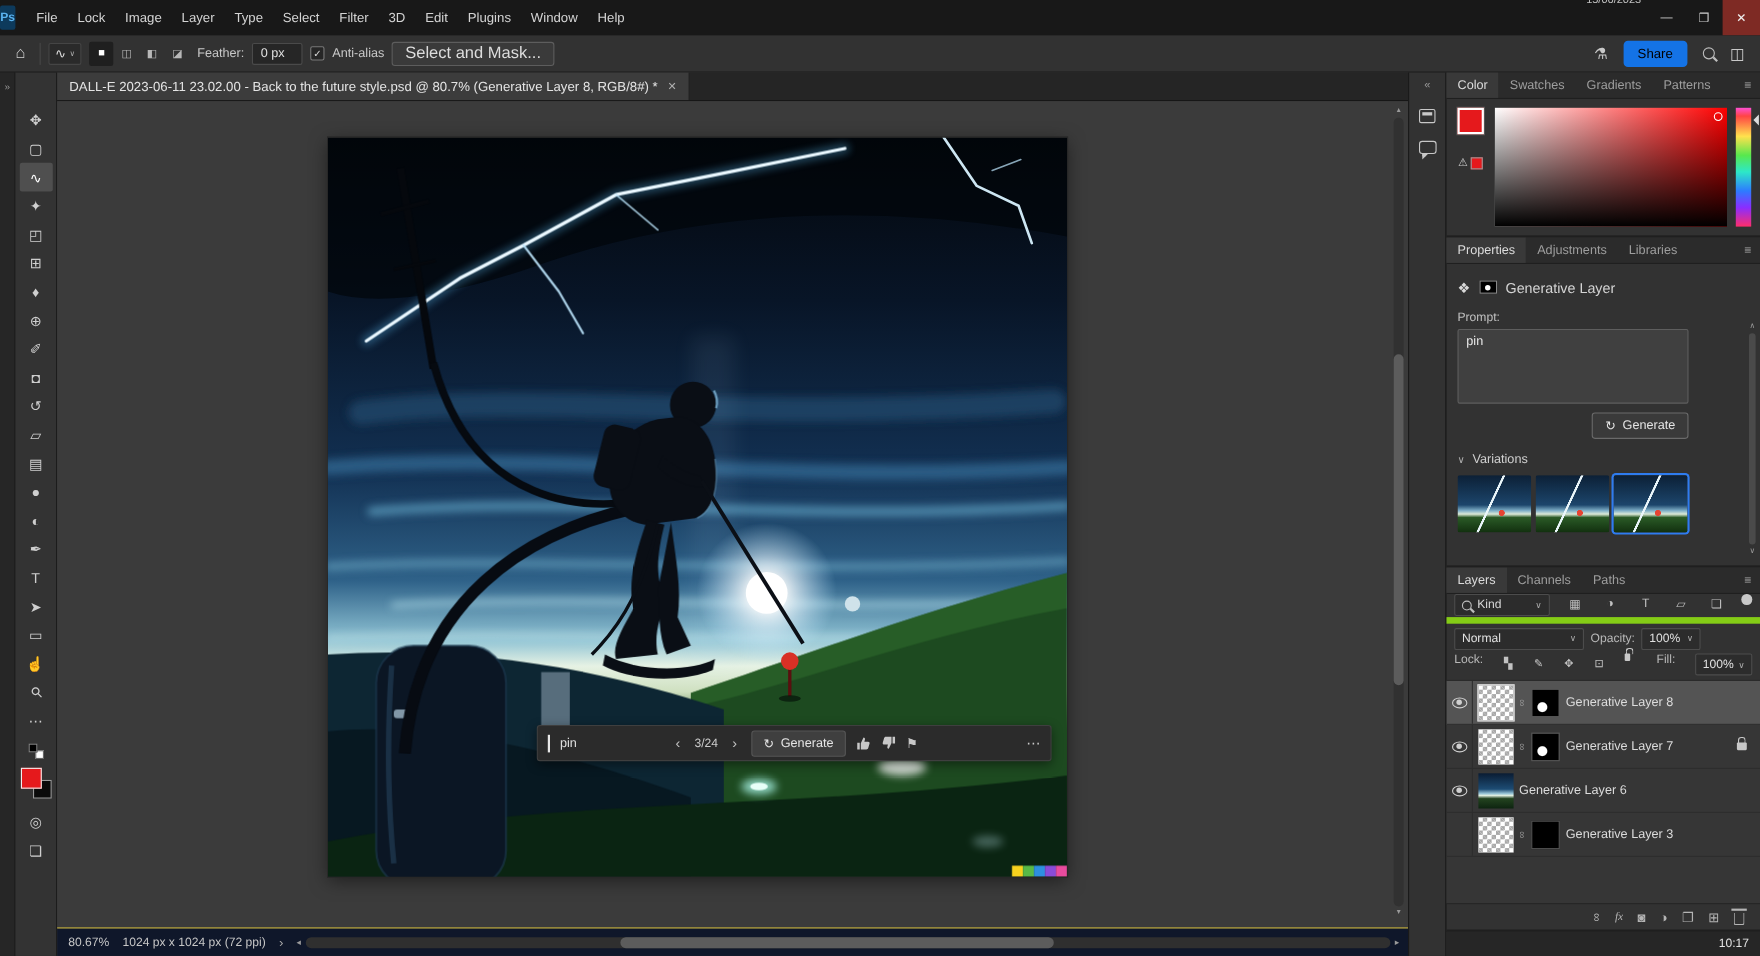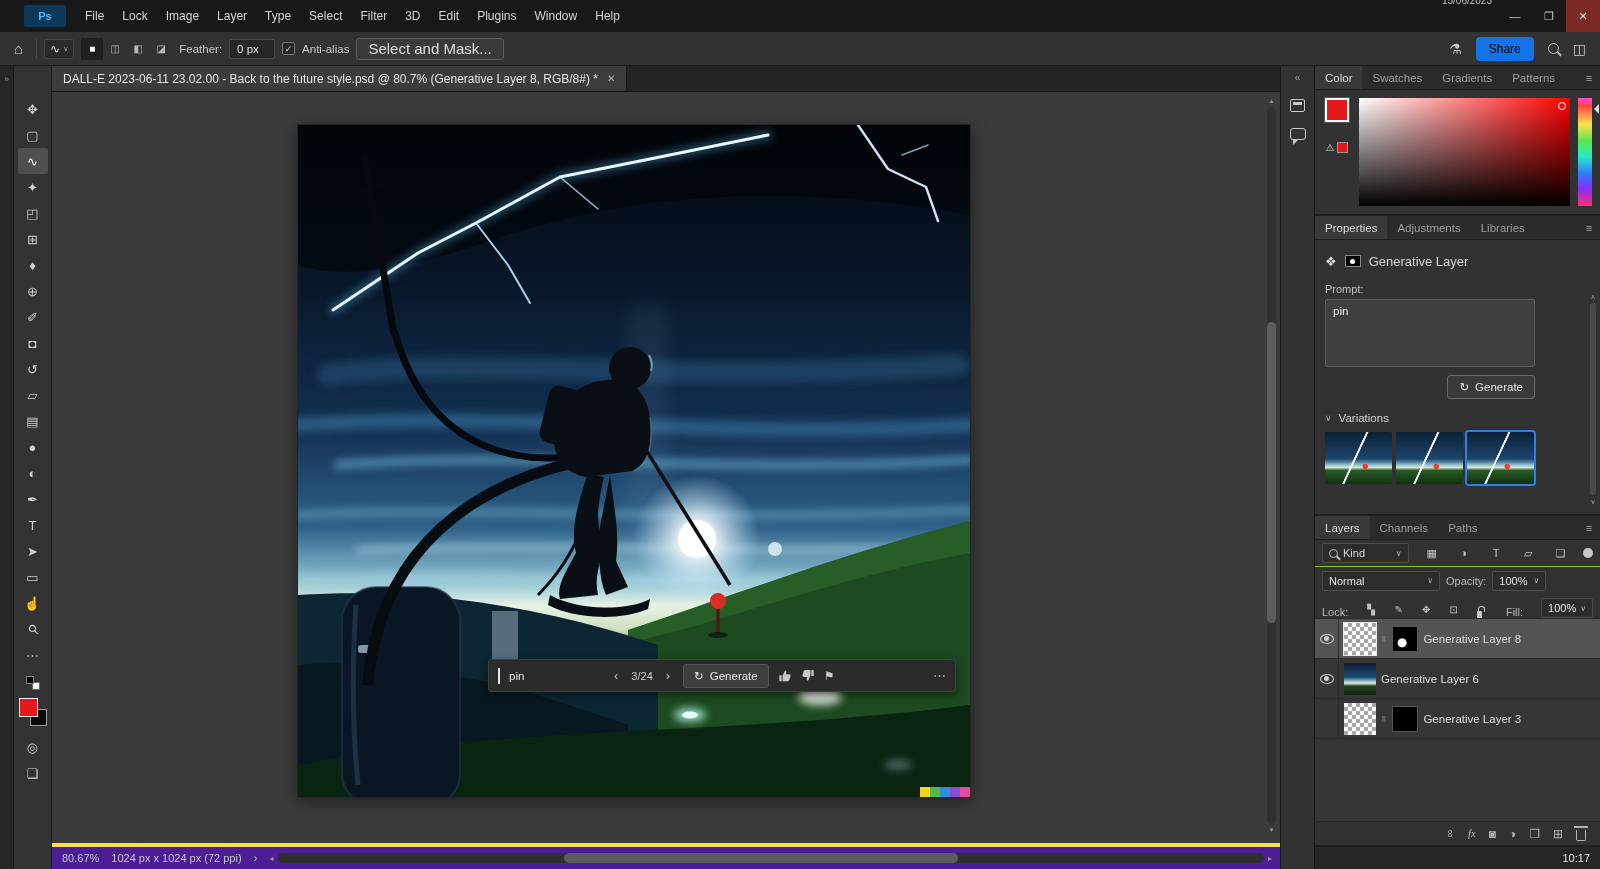--- a/index.html
+++ b/index.html
@@ -2,21 +2,21 @@
 <html><head>
 <meta charset="utf-8">
 <style>
   *{margin:0;padding:0;box-sizing:border-box}
   html,body{width:1600px;height:869px;overflow:hidden;background:#1e1e1e;
     font-family:"Liberation Sans",sans-serif;cursor:default;-webkit-user-select:none;user-select:none}
   .app{width:1600px;height:869px;display:flex;flex-direction:column;color:#d8d8d8;font-size:12px}
 
   
   .menubar{height:32px;background:#181818;display:flex;align-items:center;position:relative;flex:0 0 auto}
-  .ps-logo{width:42px;height:22px;margin:0 10px 0 24px;background:#0d3a5c;color:#5ab3f0;font-size:11px;font-weight:bold;
+  .ps-logo{width:14px;height:22px;margin:0 10px 0 0;background:#0d3a5c;color:#5ab3f0;font-size:11px;font-weight:bold;
     display:flex;align-items:center;justify-content:center;border-radius:2px}
   .menu-items{display:flex;align-items:center;height:100%}
   .menu-item{padding:14px 9px;color:#d4d4d4;font-size:12px;display:flex;align-items:center;height:100%}
   .menubar-spacer{flex:1}
   .sys-date{position:absolute;right:108px;top:-5px;font-size:10px;color:#c0c0c0}
   .win-controls{display:flex;height:100%}
   .win-btn{width:34px;height:100%;display:flex;align-items:center;justify-content:center;color:#ccc;font-size:11px}
   .win-btn.close{background:#7e2a24;color:#eee}
 
   
@@ -84,21 +84,21 @@
   .gb-prompt{width:92px;font-size:11.5px;color:#e0e0e0}
   .gb-arrow{color:#c0c0c0;font-size:13px;padding:0 4px}
   .gb-count{font-size:11px;color:#ccc}
   .gb-generate{display:flex;align-items:center;gap:6px;background:#3f3f3f;border:1px solid #555;border-radius:3px;height:24px;
     padding:0 10px;color:#e6e6e6;font-size:11.5px}
   .gb-svg{width:14px;height:14px;fill:#c8c8c8}
   .gb-flag{font-size:12px;color:#c8c8c8}
   .gb-dots{margin-left:auto;color:#c8c8c8;font-size:13px}
 
   
-  .statusrow{height:26px;background:#4c1d95;border-top:4px solid #fde047;display:flex;align-items:center;font-size:11px;
+  .statusrow{height:26px;background:#0f172a;border-top:1px solid #fde047;display:flex;align-items:center;font-size:11px;
     color:#c6c6c6;flex:0 0 auto;padding:0 8px 0 10px;gap:12px}
   .status-chev{color:#aaa;font-size:12px}
   .hscroll{flex:1;height:12px;display:flex;align-items:center;gap:4px}
   .h-arr{font-size:8px;color:#9a9a9a}
   .h-track{flex:1;height:10px;background:#2f2f2f;border-radius:5px;position:relative}
   .h-thumb{position:absolute;left:29%;width:40%;top:0;bottom:0;background:#5c5c5c;border-radius:5px}
 
   
   .right-mini{width:34px;background:#323232;border-left:1px solid #1a1a1a;display:flex;flex-direction:column;align-items:center;
     padding-top:6px;gap:16px;flex:0 0 auto}
@@ -154,33 +154,33 @@
       radial-gradient(circle at 60% 66%, #e64433 0 2.5px, rgba(0,0,0,0) 3px),
       linear-gradient(115deg, rgba(0,0,0,0) 45%, #eaf6fa 45.5%, #eaf6fa 47.5%, rgba(0,0,0,0) 48%),
       linear-gradient(180deg,#0c2036 0%,#1c456b 52%,#7fb0c8 62%,#dcead8 68%,#2a5a26 74%,#12300f 100%)}
   .var-thumb.selected{box-shadow:0 0 0 2px #2e7cf0}
   .props-scroll{position:absolute;right:2px;top:76px;bottom:8px;width:10px;display:flex;flex-direction:column;align-items:center}
   .props-scroll .cv{font-size:7px;color:#9a9a9a;line-height:9px}
   .ps-thumb{flex:1;width:6px;background:#4a4a4a;border-radius:3px;margin:2px 0}
 
   
   .panel-layers{flex:1;display:flex;flex-direction:column;min-height:0}
-  .filter-row{height:27px;display:flex;align-items:center;gap:14px;padding:0 7px;border-bottom:1px solid #84cc16}
+  .filter-row{height:27px;display:flex;align-items:flex-start;gap:14px;padding:0 7px;border-bottom:6px solid #84cc16}
   .kind-box{width:90px;height:20px;background:#2c2c2c;border:1px solid #4c4c4c;border-radius:2px;display:flex;align-items:center;
     gap:5px;padding:0 6px;font-size:11px;color:#d8d8d8}
   .mini-caret{font-size:8px;color:#aaa;margin-left:auto}
   .licon{width:19px;height:18px;display:flex;align-items:center;justify-content:center;color:#c2c2c2;font-size:11px}
   .filter-dot{width:10px;height:10px;border-radius:50%;background:#c8c8c8;margin-left:auto}
   .blend-row{height:27px;display:flex;align-items:center;gap:6px;padding:0 7px}
   .select-box{height:20px;background:#2c2c2c;border:1px solid #4c4c4c;border-radius:2px;display:flex;align-items:center;
     gap:4px;padding:0 6px;font-size:11px;color:#e0e0e0}
   .blend-select{width:118px}
   .val-box{width:54px}
   .mini-label{font-size:11px;color:#b8b8b8}
-  .lock-row{height:25px;display:flex;align-items:flex-end;gap:18px;padding:0 7px;border-bottom:1px solid #2a2a2a}
+  .lock-row{height:25px;display:flex;align-items:flex-start;gap:18px;padding:0 7px;border-bottom:1px solid #2a2a2a}
   .lock-row .licon{width:16px;font-size:10px}
   .fill-label{margin-left:6px}
   .layer-rows{flex:1;min-height:0;background:#363636;overflow:hidden}
   .layer-row{height:40px;display:flex;align-items:center;gap:5px;border-bottom:1px solid #2d2d2d;padding-right:6px}
   .layer-row.selected{background:#545454}
   .eye-well{width:24px;align-self:stretch;border-right:1px solid #2d2d2d;display:flex;align-items:center;justify-content:center;flex:0 0 auto}
   .eye-icon{width:14px;height:10px;position:relative}
   .eye-icon::before{content:"";position:absolute;inset:0;border:1.2px solid #cfcfcf;border-radius:50%}
   .eye-icon::after{content:"";position:absolute;left:4.5px;top:2.5px;width:5px;height:5px;background:#cfcfcf;border-radius:50%}
   .layer-thumb{width:32px;height:32px;flex:0 0 auto}
@@ -583,20 +583,30 @@
               </div>
               <div class="layer-thumb checker"></div>
               <span class="chain-icon">∞</span>
               <div class="mask-thumb blob"></div>
               <span class="layer-name">Generative Layer 8</span>
             </div>
             <div class="layer-row">
               <div class="eye-well">
                 <span class="eye-icon"></span>
               </div>
+              <div class="layer-thumb checker"></div>
+              <span class="chain-icon">∞</span>
+              <div class="mask-thumb blob"></div>
+              <span class="layer-name">Generative Layer 7</span>
+              <span class="lock-icon row-lock"></span>
+            </div>
+            <div class="layer-row">
+              <div class="eye-well">
+                <span class="eye-icon"></span>
+              </div>
               <div class="layer-thumb scene-thumb"></div>
               <span class="layer-name">Generative Layer 6</span>
             </div>
             <div class="layer-row">
               <div class="eye-well"></div>
               <div class="layer-thumb checker"></div>
               <span class="chain-icon">∞</span>
               <div class="mask-thumb"></div>
               <span class="layer-name">Generative Layer 3</span>
             </div>

